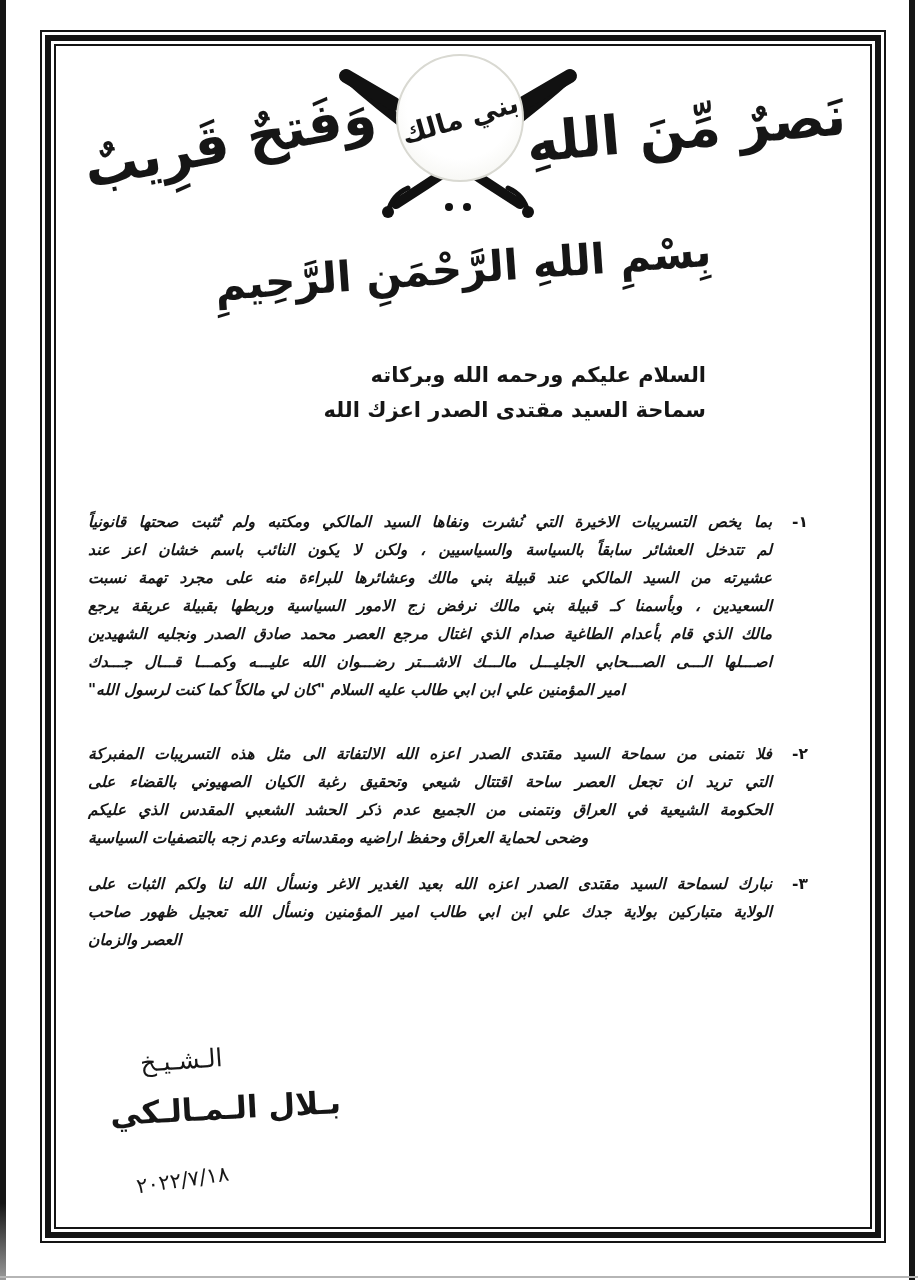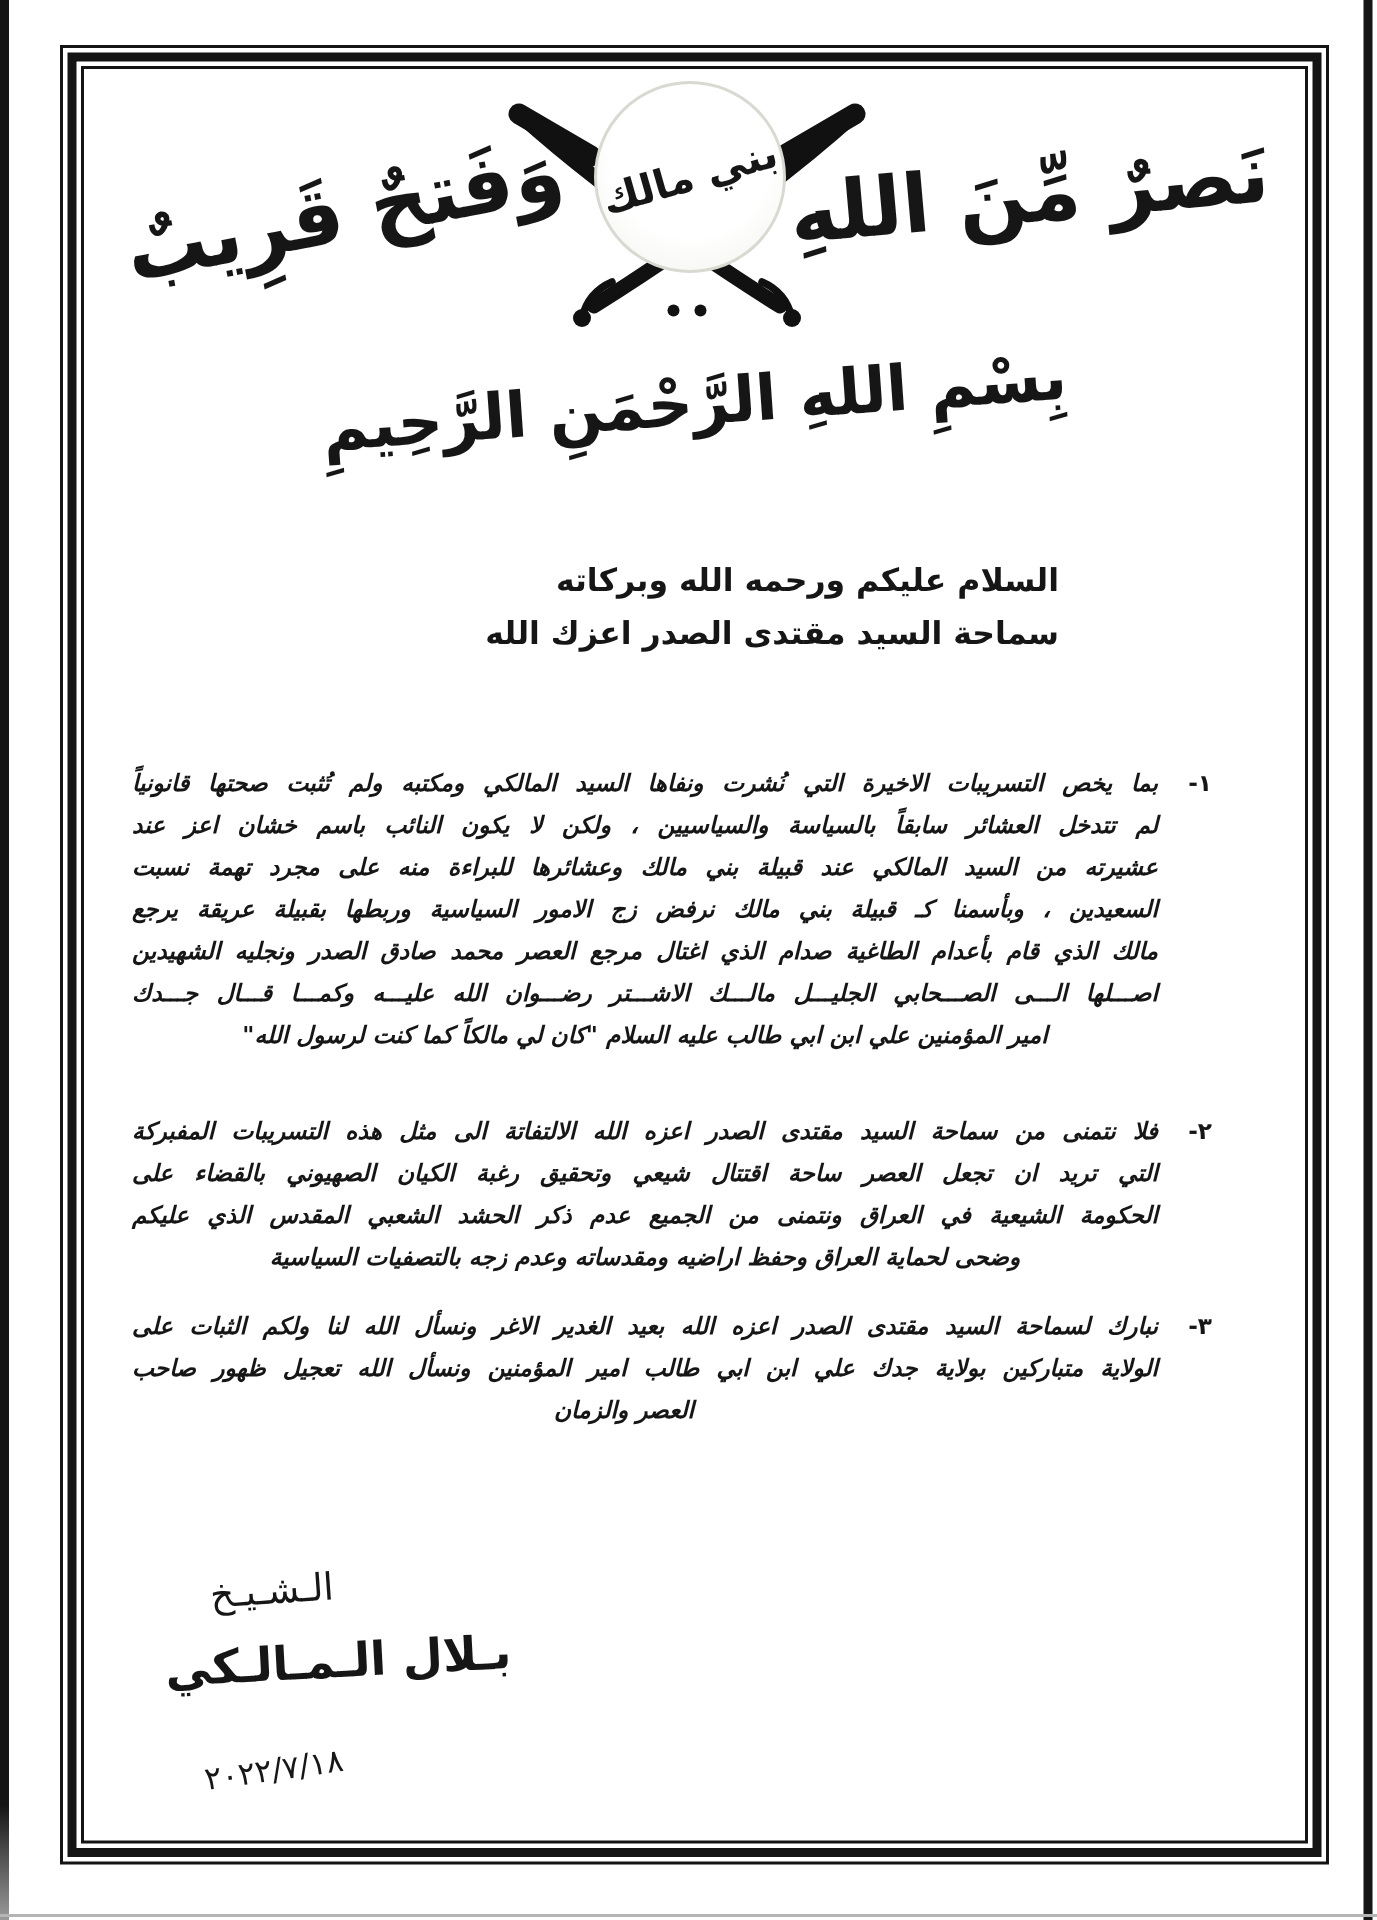--- a/index.html
+++ b/index.html
@@ -31,34 +31,34 @@
                 transform:rotate(-11deg); white-space:nowrap; letter-spacing:-1px; }
   .emblem     { position:absolute; left:340px; top:8px; width:124px; height:124px; border-radius:50%;
                 border:2px solid #d9d9d2; background:radial-gradient(circle at 50% 40%, #ffffff 55%, #f0f0ea);
                 display:flex; align-items:center; justify-content:center; }
   .emblem span{ font-size:27px; font-weight:bold; transform:rotate(-16deg); }
   .swords     { position:absolute; left:266px; top:12px; }
   .basmala    { position:absolute; top:198px; left:0; width:100%; text-align:center;
                 font-size:42px; font-weight:bold; transform:rotate(-4deg); white-space:nowrap; }
 
   
-  .greeting   { position:absolute; top:324px; right:164px; text-align:right;
+  .greeting   { position:absolute; top:312px; right:164px; text-align:right;
                 font-size:21px; font-weight:bold; line-height:35px; white-space:nowrap; }
 
   
   .paras      { position:absolute; top:462px; right:62px; left:32px;
                 font-size:15.5px; font-weight:bold; line-height:28px; }
   .para       { display:flex; align-items:flex-start; }
   .para.p2    { margin-top:36px; }
   .para.p3    { margin-top:18px; }
   .num        { flex:0 0 30px; margin-left:6px; white-space:nowrap; }
   .plines     { flex:1; min-width:0;font-style:italic; }
   .jl         { text-align:justify; text-align-last:justify; }
-  .ll         { text-align:center; }
-  .ll.center  { text-align:center; }
+  .ll         { text-align:left; }
+  .ll.center  { }
   .ll.inset   { padding-right:28px; }
 
   
   .sig-title  { position:absolute; left:84px;  top:1000px; font-size:25px; transform:rotate(-4deg); white-space:nowrap; }
   .sig-name   { position:absolute; left:54px;  top:1044px; font-size:31px; font-weight:bold;
                 transform:rotate(-3deg); white-space:nowrap; }
   .sig-date   { position:absolute; left:80px;  top:1122px; font-size:21px; direction:ltr;
                 transform:rotate(-8deg); white-space:nowrap; }
 </style>
 </head>

